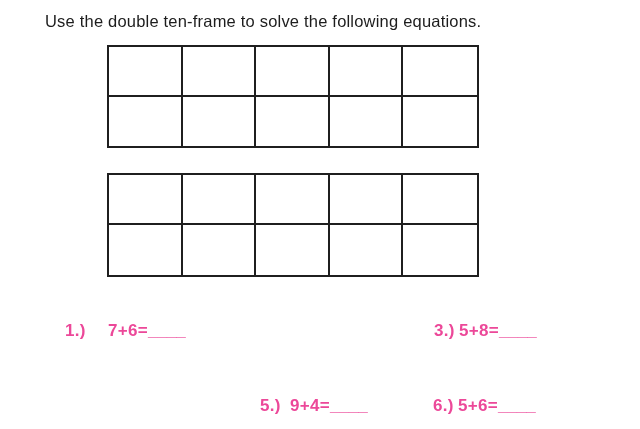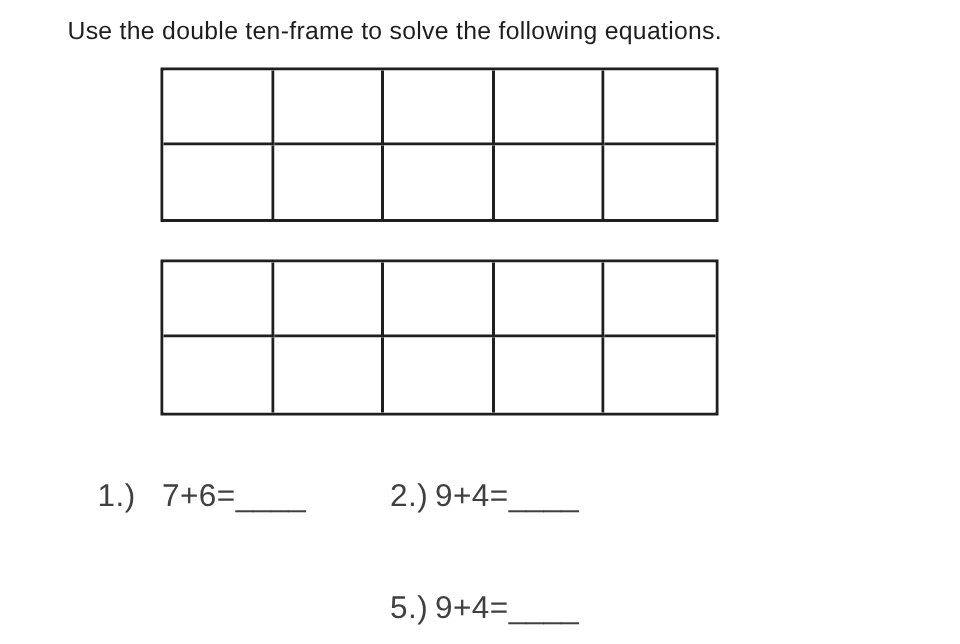--- a/index.html
+++ b/index.html
@@ -41,25 +41,26 @@
   .cell{
     box-sizing:border-box;
     border-right:2px solid #1f1f1f;
     border-bottom:2px solid #1f1f1f;
     background:#ffffff;
   }
   .cell:nth-child(5n){ border-right:0; }
   .cell:nth-child(n+6){ border-bottom:0; }
   .eq{
     position:absolute;
-    font-size:21px;
+    font-size:17px;
     line-height:21px;
     letter-spacing:0.3px;
     white-space:nowrap;
-    color:#404040;
+    color:#ec4899;
+    font-weight:bold;
   }
   .eq .num{ display:inline-block; }
   .e1{ left:65px;  top:320px; }
   .e2{ left:260px; top:320px; }
   .e3{ left:434px; top:320px; }
   .e4{ left:62px;  top:395px; }
   .e5{ left:260px; top:395px; }
   .e6{ left:433px; top:395px; }
   .n-wide{ width:43px; }
   .n-wide2{ width:41px; }
@@ -97,24 +98,27 @@
       <div class="cell"></div>
       <div class="cell"></div>
       <div class="cell"></div>
       <div class="cell"></div>
     </div>
 
   <div class="eq e1">
     <span class="num n-wide">1.)</span><span>7+6=</span><span class="blank">____</span>
   </div>
 
-  <div class="eq e2">
-    <span class="num n-med">2.)</span><span>9+4=</span><span class="blank">____</span>
+
+  <div class="eq e3">
+    <span class="num n-narrow">3.)</span><span>5+8=</span><span class="blank">____</span>
   </div>
-
 
 
   <div class="eq e5">
     <span class="num n-med">5.)</span><span>9+4=</span><span class="blank">____</span>
   </div>
 
+  <div class="eq e6">
+    <span class="num n-narrow">6.)</span><span>5+6=</span><span class="blank">____</span>
+  </div>
 
 </div>
 
 </body></html>

